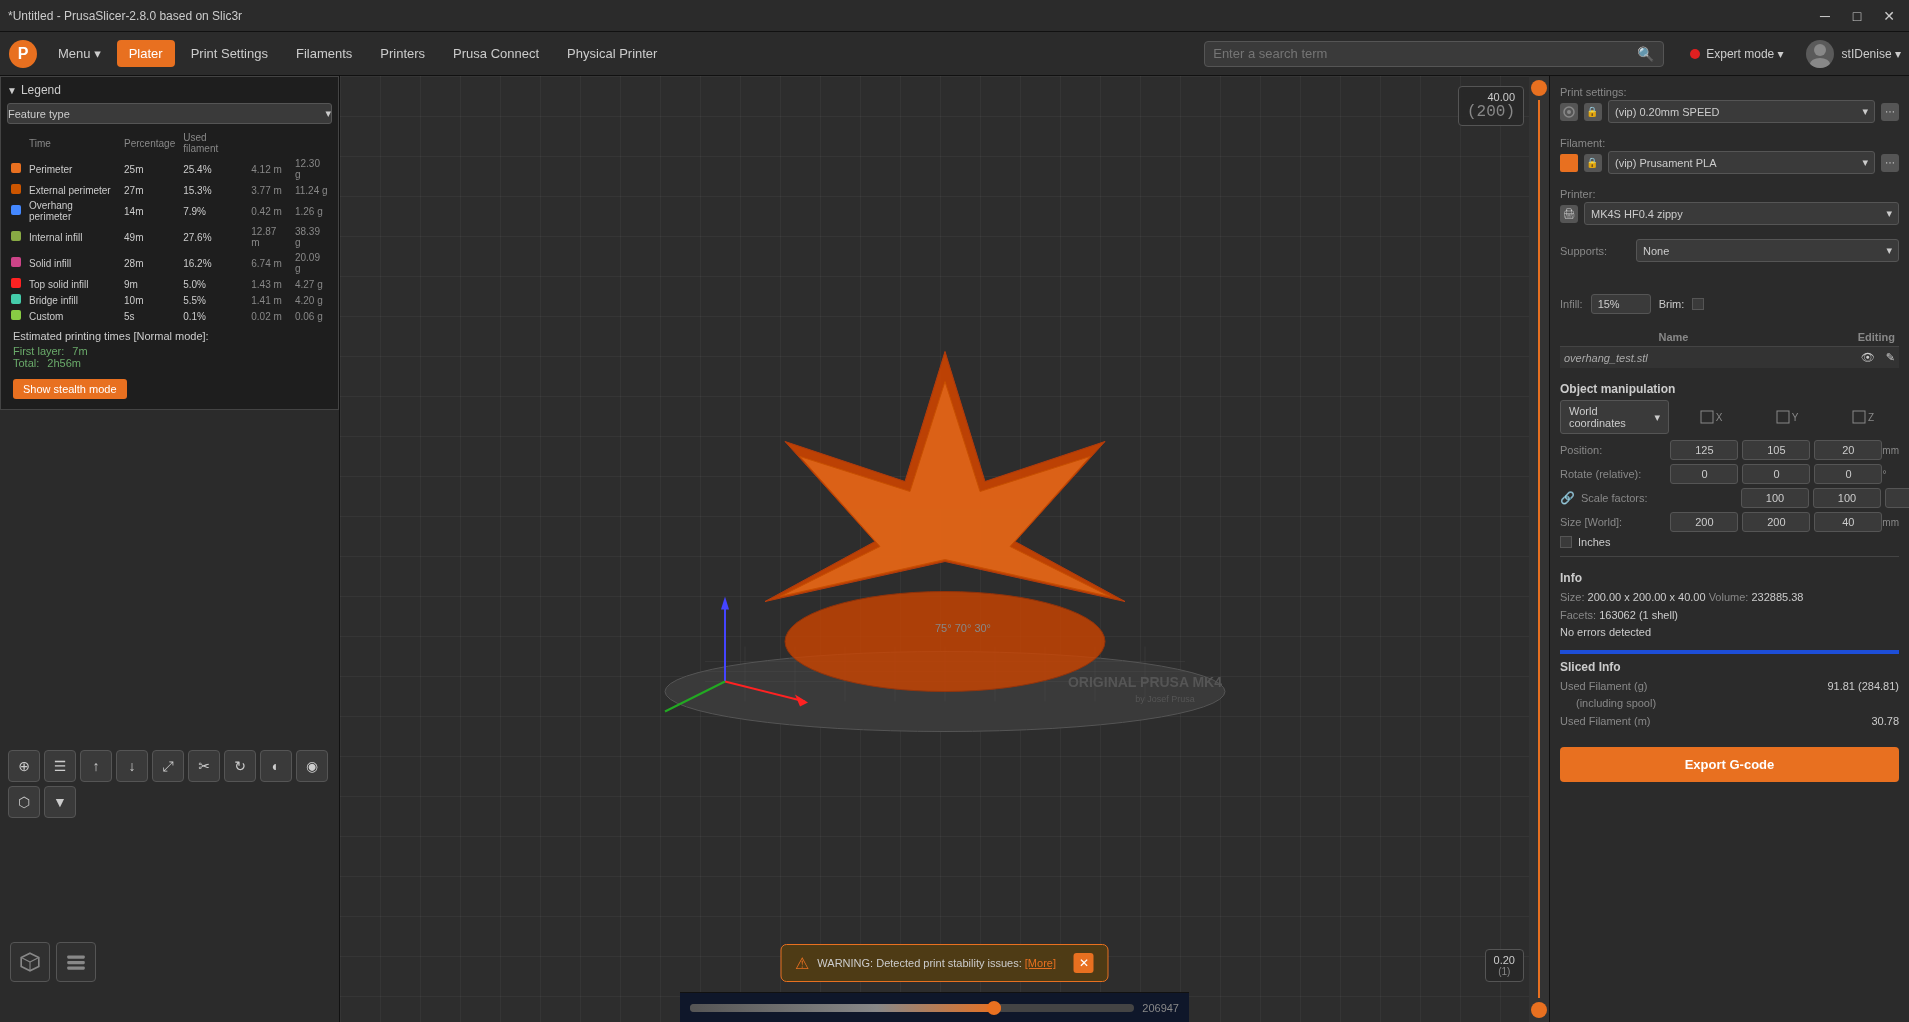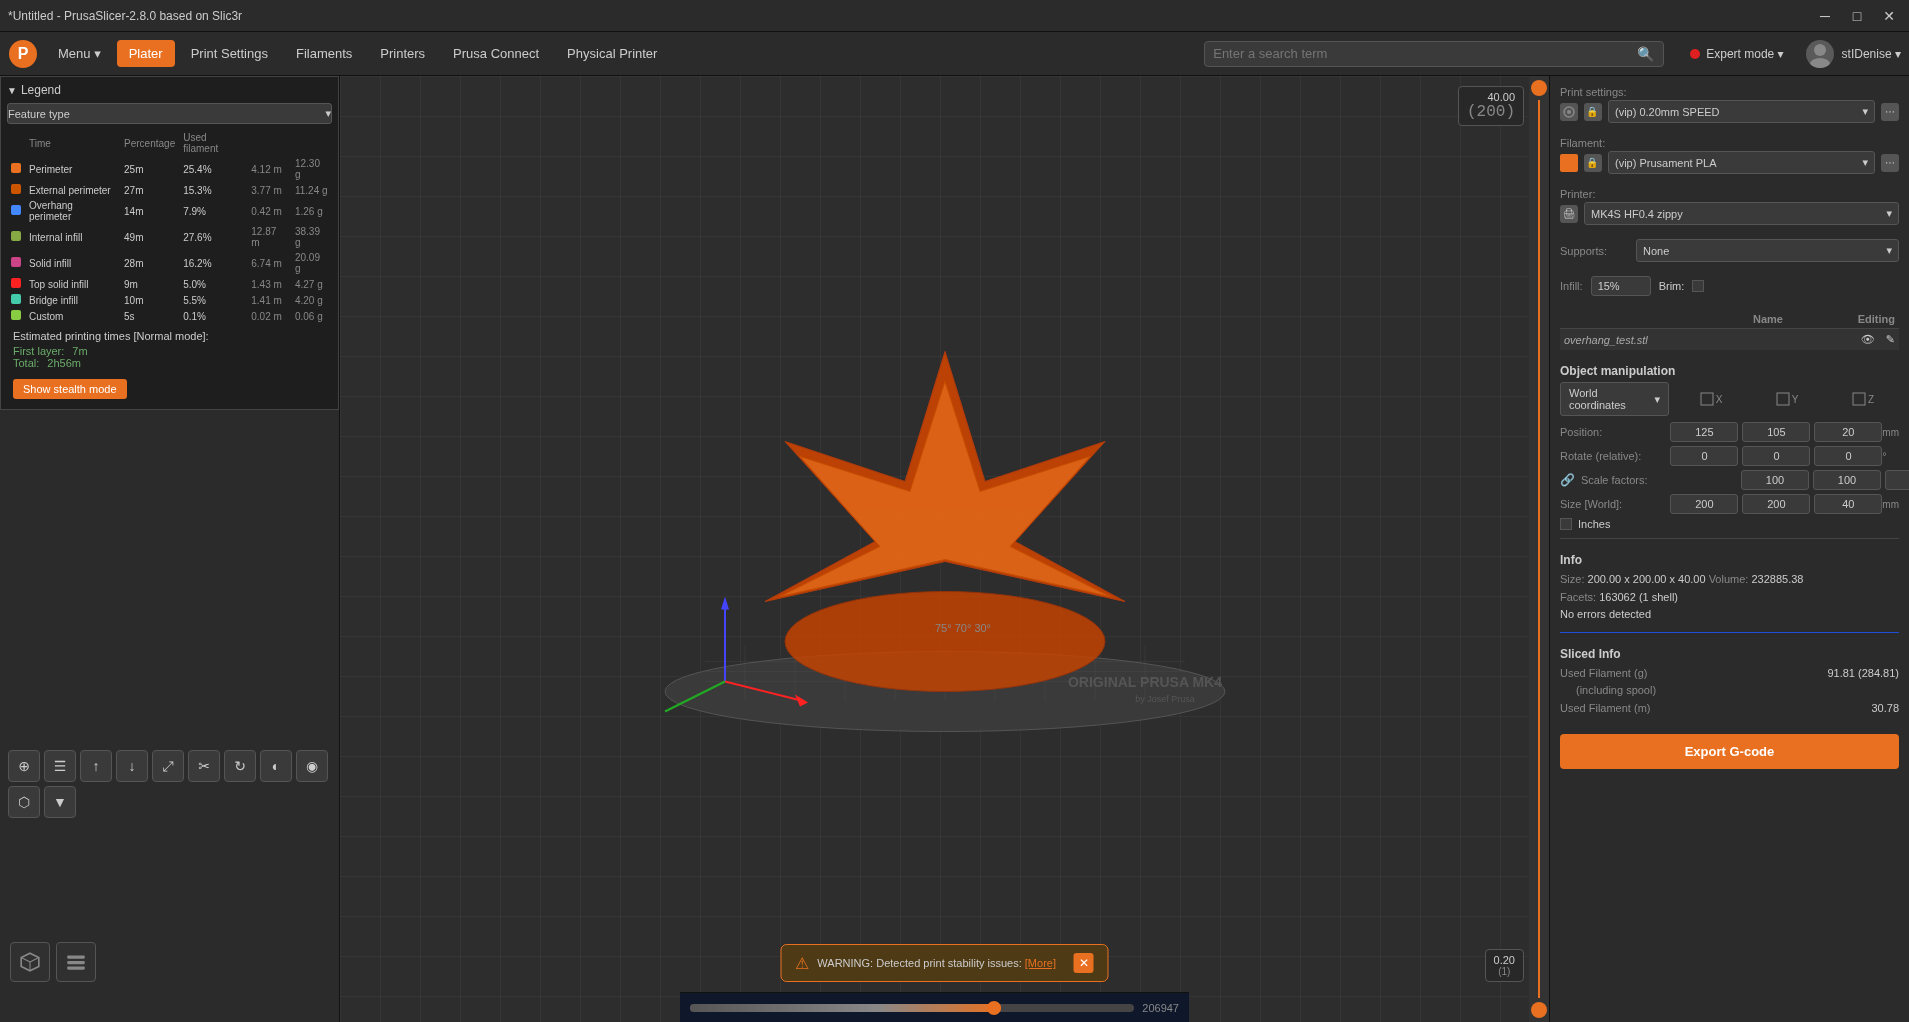--- a/index.html
+++ b/index.html
@@ -133,21 +133,21 @@
       color: #ccc;
       font-size: 11px;
       cursor: pointer;
       display: flex;
       align-items: center;
       justify-content: space-between;
     }
 
     
     .name-table { width: 100%; border-collapse: collapse; margin-top: 6px; }
-    .name-table th { color: #888; font-size: 11px; text-align: right; padding: 3px 4px; border-bottom: 1px solid #444; }
+    .name-table th { color: #888; font-size: 11px; text-align: center; padding: 3px 4px; border-bottom: 1px solid #444; }
     .name-table td { padding: 4px; font-size: 11px; color: #ccc; background: #333; }
     .obj-row { display: flex; align-items: center; gap: 6px; }
 
     
     .section-title { color: #ccc; font-size: 12px; font-weight: bold; margin: 6px 0 4px 0; }
     .coord-dropdown { background: #3a3a3a; border: 1px solid #555; border-radius: 3px; padding: 4px 8px; color: #ccc; font-size: 11px; display: flex; align-items: center; justify-content: space-between; cursor: pointer; width: 160px; gap: 24px; }
     .xyz-label { width: 72px; text-align: center; font-size: 10px; color: #888; display: flex; align-items: center; gap: 2px; justify-content: center; }
     .manip-row { display: flex; align-items: center; margin-bottom: 4px; }
     .manip-label { width: 160px; color: #888; font-size: 11px; }
     .manip-inputs { display: flex; gap: 4px; }
@@ -157,21 +157,21 @@
 
     .inches-row { display: flex; align-items: center; gap: 6px; margin-top: 4px; }
     .checkbox { width: 12px; height: 12px; border: 1px solid #555; background: #3a3a3a; }
 
     
     .info-section { border-top: 1px solid #444; padding-top: 8px; }
     .info-text { font-size: 11px; color: #ccc; line-height: 1.6; }
     .info-text .label { color: #888; }
 
     
-    .sliced-section { border-top: 1px solid #1d4ed8; padding-top: 8px; }
+    .sliced-section { border-top: 4px solid #1d4ed8; }
 
     
     .export-btn {
       background: #e87020;
       color: white;
       border: none;
       border-radius: 4px;
       padding: 10px;
       width: 100%;
       font-size: 13px;
@@ -251,21 +251,21 @@
     .corner-btn { width: 40px; height: 40px; background: rgba(50,50,50,0.8); border: 1px solid #555; border-radius: 4px; display: flex; align-items: center; justify-content: center; cursor: pointer; color: #ccc; font-size: 16px; }
 
     
     .layer-indicator { position: absolute; top: 10px; right: 25px; background: rgba(40,40,40,0.9); border: 1px solid #555; border-radius: 4px; padding: 4px 8px; font-size: 11px; color: #ccc; text-align: center; }
     .layer-indicator-bottom { position: absolute; bottom: 40px; right: 25px; background: rgba(40,40,40,0.9); border: 1px solid #555; border-radius: 4px; padding: 4px 8px; font-size: 11px; color: #ccc; text-align: center; }
 
     
     .ps-icon { width: 18px; height: 18px; background: #555; border-radius: 3px; display: flex; align-items: center; justify-content: center; font-size: 10px; flex-shrink: 0; }
     .fil-color { width: 18px; height: 18px; background: #e87020; border-radius: 2px; flex-shrink: 0; }
 
-    .supports-row { display: flex; align-items: center; gap: 6px; margin-bottom: 6px; }
+    .supports-row { display: flex; align-items: center; gap: 6px; margin-bottom: 24px; }
     .infill-row { display: flex; align-items: center; gap: 8px; }
     .infill-select { background: #3a3a3a; border: 1px solid #555; border-radius: 3px; padding: 3px 6px; color: #ccc; font-size: 11px; width: 60px; }
     .brim-label { color: #ccc; font-size: 11px; }
     .brim-check { width: 12px; height: 12px; border: 1px solid #555; background: #3a3a3a; }
 
     
     .viewport-grid {
       position: absolute;
       bottom: 0; left: 0; right: 20px; top: 0;
       background:

